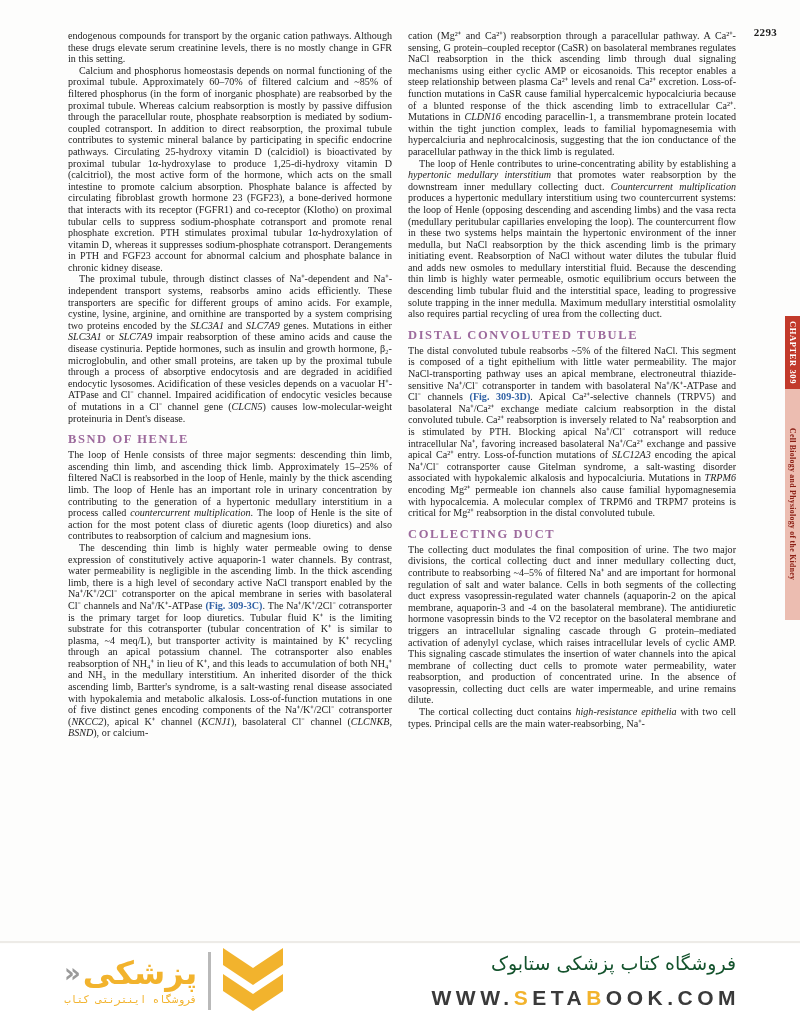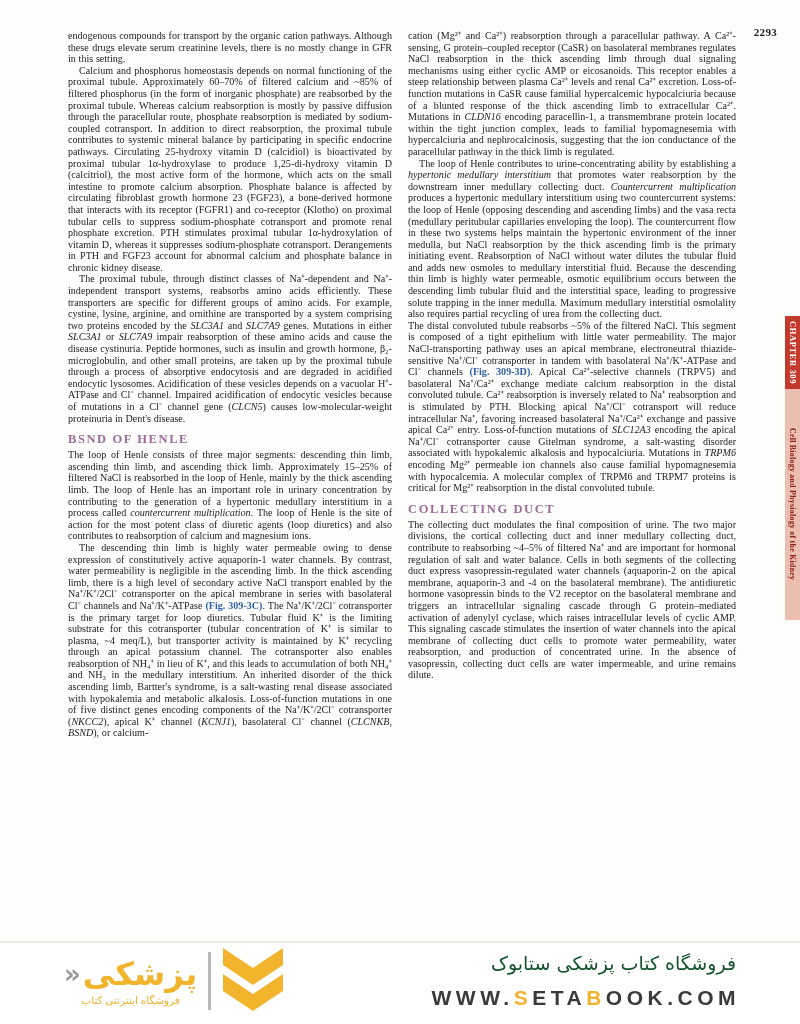--- a/index.html
+++ b/index.html
@@ -65,21 +65,21 @@
   .logo-wordline{display:flex;align-items:center;direction:rtl;}
   .logo-wordmark{
     font-family:"DejaVu Sans", sans-serif;font-weight:bold;
     font-size:32px;color:#f2b32d;line-height:34px;direction:rtl;
   }
   .logo-angle{
     font-family:"DejaVu Sans", sans-serif;font-weight:bold;
     font-size:26px;color:#9a9a9a;margin-right:2px;line-height:30px;
   }
   .logo-tagline{
-    font-family:Liberation Serif, serif;
+    font-family:Liberation Mono, monospace;
     font-size:10.5px;color:#f2b32d;direction:rtl;margin-top:3px;
   }
   .logo-divider{width:3px;height:58px;background:#b9b9b9;margin:0 11px;}
   .logo-chevrons{display:block;}
 </style>
 </head>
 <body>
 
 <div class="page-number">2293</div>
 
@@ -87,23 +87,25 @@
     <p><span>endogenous compounds for transport by the organic cation pathways. Although these drugs elevate serum creatinine levels, there is no mostly change in GFR in this setting.</span></p>
     <p class="indent"><span>Calcium and phosphorus homeostasis depends on normal functioning of the proximal tubule. Approximately 60–70% of filtered calcium and ~85% of filtered phosphorus (in the form of inorganic phosphate) are reabsorbed by the proximal tubule. Whereas calcium reabsorption is mostly by passive diffusion through the paracellular route, phosphate reabsorption is mediated by sodium-coupled cotransport. In addition to direct reabsorption, the proximal tubule contributes to systemic mineral balance by participating in specific endocrine pathways. Circulating 25-hydroxy vitamin D (calcidiol) is bioactivated by proximal tubular 1α-hydroxylase to produce 1,25-di-hydroxy vitamin D (calcitriol), the most active form of the hormone, which acts on the small intestine to promote calcium absorption. Phosphate balance is affected by circulating fibroblast growth hormone 23 (FGF23), a bone-derived hormone that interacts with its receptor (FGFR1) and co-receptor (Klotho) on proximal tubular cells to suppress sodium-phosphate cotransport and promote renal phosphate excretion. PTH stimulates proximal tubular 1α-hydroxylation of vitamin D, whereas it suppresses sodium-phosphate cotransport. Derangements in PTH and FGF23 account for abnormal calcium and phosphate balance in chronic kidney disease.</span></p>
     <p class="indent"><span>The proximal tubule, through distinct classes of Na⁺-dependent and Na⁺-independent transport systems, reabsorbs amino acids efficiently. These transporters are specific for different groups of amino acids. For example, cystine, lysine, arginine, and ornithine are transported by a system comprising two proteins encoded by the </span><span class="i">SLC3A1</span><span> and </span><span class="i">SLC7A9</span><span> genes. Mutations in either </span><span class="i">SLC3A1</span><span> or </span><span class="i">SLC7A9</span><span> impair reabsorption of these amino acids and cause the disease cystinuria. Peptide hormones, such as insulin and growth hormone, β₂-microglobulin, and other small proteins, are taken up by the proximal tubule through a process of absorptive endocytosis and are degraded in acidified endocytic lysosomes. Acidification of these vesicles depends on a vacuolar H⁺-ATPase and Cl⁻ channel. Impaired acidification of endocytic vesicles because of mutations in a Cl⁻ channel gene (</span><span class="i">CLCN5</span><span>) causes low-molecular-weight proteinuria in Dent's disease.</span></p>
     <h2>BSND OF HENLE</h2>
     <p><span>The loop of Henle consists of three major segments: descending thin limb, ascending thin limb, and ascending thick limb. Approximately 15–25% of filtered NaCl is reabsorbed in the loop of Henle, mainly by the thick ascending limb. The loop of Henle has an important role in urinary concentration by contributing to the generation of a hypertonic medullary interstitium in a process called </span><span class="i">countercurrent multiplication</span><span>. The loop of Henle is the site of action for the most potent class of diuretic agents (loop diuretics) and also contributes to reabsorption of calcium and magnesium ions.</span></p>
     <p class="indent"><span>The descending thin limb is highly water permeable owing to dense expression of constitutively active aquaporin-1 water channels. By contrast, water permeability is negligible in the ascending limb. In the thick ascending limb, there is a high level of secondary active NaCl transport enabled by the Na⁺/K⁺/2Cl⁻ cotransporter on the apical membrane in series with basolateral Cl⁻ channels and Na⁺/K⁺-ATPase </span><span class="fig">(Fig. 309-3C)</span><span>. The Na⁺/K⁺/2Cl⁻ cotransporter is the primary target for loop diuretics. Tubular fluid K⁺ is the limiting substrate for this cotransporter (tubular concentration of K⁺ is similar to plasma, ~4 meq/L), but transporter activity is maintained by K⁺ recycling through an apical potassium channel. The cotransporter also enables reabsorption of NH₄⁺ in lieu of K⁺, and this leads to accumulation of both NH₄⁺ and NH₃ in the medullary interstitium. An inherited disorder of the thick ascending limb, Bartter's syndrome, is a salt-wasting renal disease associated with hypokalemia and metabolic alkalosis. Loss-of-function mutations in one of five distinct genes encoding components of the Na⁺/K⁺/2Cl⁻ cotransporter (</span><span class="i">NKCC2</span><span>), apical K⁺ channel (</span><span class="i">KCNJ1</span><span>), basolateral Cl⁻ channel (</span><span class="i">CLCNKB, BSND</span><span>), or calcium-</span></p>
   </div>
 <div class="col col-right">
     <p><span>cation (Mg²⁺ and Ca²⁺) reabsorption through a paracellular pathway. A Ca²⁺-sensing, G protein–coupled receptor (CaSR) on basolateral membranes regulates NaCl reabsorption in the thick ascending limb through dual signaling mechanisms using either cyclic AMP or eicosanoids. This receptor enables a steep relationship between plasma Ca²⁺ levels and renal Ca²⁺ excretion. Loss-of-function mutations in CaSR cause familial hypercalcemic hypocalciuria because of a blunted response of the thick ascending limb to extracellular Ca²⁺. Mutations in </span><span class="i">CLDN16</span><span> encoding paracellin-1, a transmembrane protein located within the tight junction complex, leads to familial hypomagnesemia with hypercalciuria and nephrocalcinosis, suggesting that the ion conductance of the paracellular pathway in the thick limb is regulated.</span></p>
     <p class="indent"><span>The loop of Henle contributes to urine-concentrating ability by establishing a </span><span class="i">hypertonic medullary interstitium</span><span> that promotes water reabsorption by the downstream inner medullary collecting duct. </span><span class="i">Countercurrent multiplication</span><span> produces a hypertonic medullary interstitium using two countercurrent systems: the loop of Henle (opposing descending and ascending limbs) and the vasa recta (medullary peritubular capillaries enveloping the loop). The countercurrent flow in these two systems helps maintain the hypertonic environment of the inner medulla, but NaCl reabsorption by the thick ascending limb is the primary initiating event. Reabsorption of NaCl without water dilutes the tubular fluid and adds new osmoles to medullary interstitial fluid. Because the descending thin limb is highly water permeable, osmotic equilibrium occurs between the descending limb tubular fluid and the interstitial space, leading to progressive solute trapping in the inner medulla. Maximum medullary interstitial osmolality also requires partial recycling of urea from the collecting duct.</span></p>
+    <h2>DISTAL CONVOLUTED TUBULE</h2>
     <p><span>The distal convoluted tubule reabsorbs ~5% of the filtered NaCl. This segment is composed of a tight epithelium with little water permeability. The major NaCl-transporting pathway uses an apical membrane, electroneutral thiazide-sensitive Na⁺/Cl⁻ cotransporter in tandem with basolateral Na⁺/K⁺-ATPase and Cl⁻ channels </span><span class="fig">(Fig. 309-3D)</span><span>. Apical Ca²⁺-selective channels (TRPV5) and basolateral Na⁺/Ca²⁺ exchange mediate calcium reabsorption in the distal convoluted tubule. Ca²⁺ reabsorption is inversely related to Na⁺ reabsorption and is stimulated by PTH. Blocking apical Na⁺/Cl⁻ cotransport will reduce intracellular Na⁺, favoring increased basolateral Na⁺/Ca²⁺ exchange and passive apical Ca²⁺ entry. Loss-of-function mutations of </span><span class="i">SLC12A3</span><span> encoding the apical Na⁺/Cl⁻ cotransporter cause Gitelman syndrome, a salt-wasting disorder associated with hypokalemic alkalosis and hypocalciuria. Mutations in </span><span class="i">TRPM6</span><span> encoding Mg²⁺ permeable ion channels also cause familial hypomagnesemia with hypocalcemia. A molecular complex of TRPM6 and TRPM7 proteins is critical for Mg²⁺ reabsorption in the distal convoluted tubule.</span></p>
     <h2>COLLECTING DUCT</h2>
     <p><span>The collecting duct modulates the final composition of urine. The two major divisions, the cortical collecting duct and inner medullary collecting duct, contribute to reabsorbing ~4–5% of filtered Na⁺ and are important for hormonal regulation of salt and water balance. Cells in both segments of the collecting duct express vasopressin-regulated water channels (aquaporin-2 on the apical membrane, aquaporin-3 and -4 on the basolateral membrane). The antidiuretic hormone vasopressin binds to the V2 receptor on the basolateral membrane and triggers an intracellular signaling cascade through G protein–mediated activation of adenylyl cyclase, which raises intracellular levels of cyclic AMP. This signaling cascade stimulates the insertion of water channels into the apical membrane of collecting duct cells to promote water permeability, water reabsorption, and production of concentrated urine. In the absence of vasopressin, collecting duct cells are water impermeable, and urine remains dilute.</span></p>
+    <p class="indent"><span>The cortical collecting duct contains </span><span class="i">high-resistance epithelia</span><span> with two cell types. Principal cells are the main water-reabsorbing, Na⁺-</span></p>
   </div>
 
 <div class="chapter-tab">
   <div class="tab-chapter">CHAPTER 309</div>
   <div class="tab-title">Cell Biology and Physiology of the Kidney</div>
 </div>
 
 <div class="scan-line"></div>
 
 <div class="footer">

